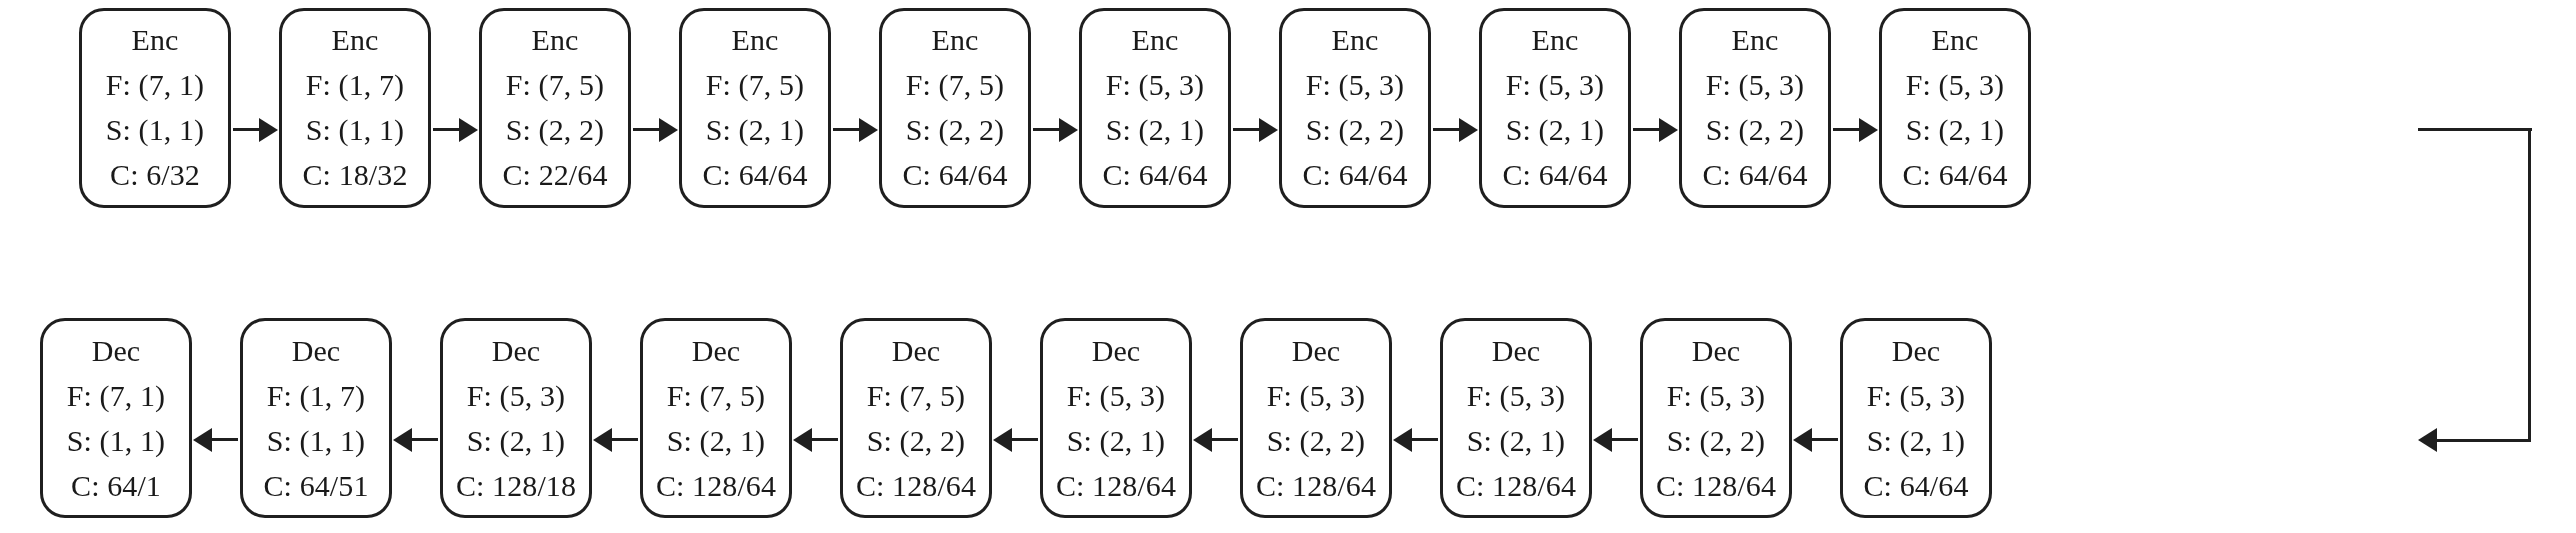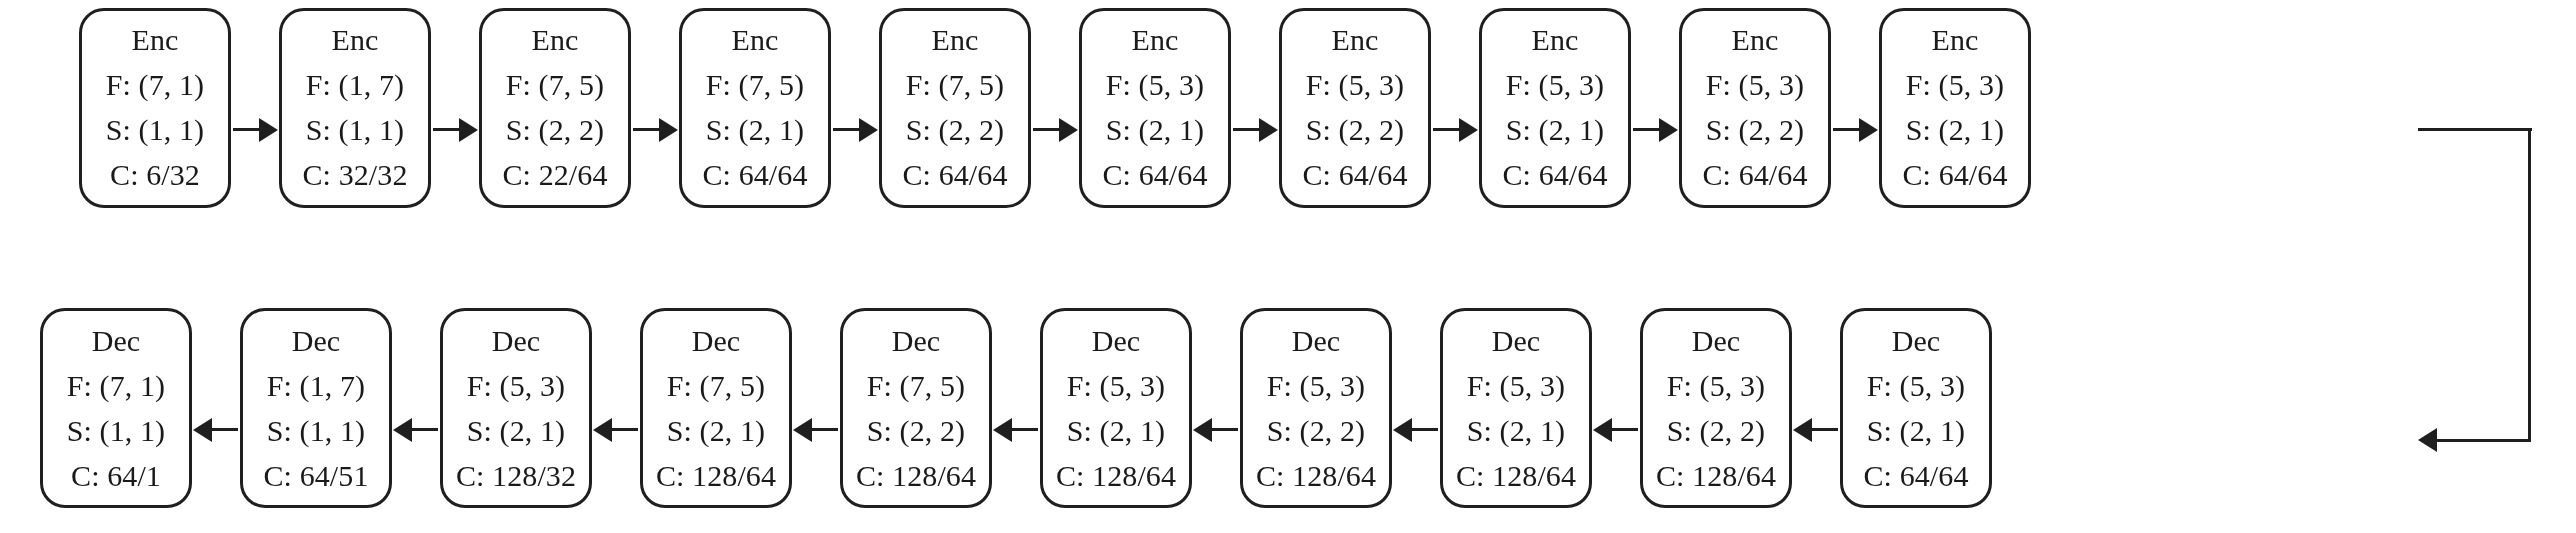--- a/index.html
+++ b/index.html
@@ -25,21 +25,21 @@
     display: flex;
     align-items: flex-start;
     height: 202px;
   }
   #encoder-row {
     left: 79px;
     top: 7.7px;
   }
   #decoder-row {
     left: 40px;
-    top: 308px;
+    top: 318px;
   }
 
   
   .node {
     box-sizing: border-box;
     width: 152px;
     height: 200px;
     border: 3.1px solid #1f1f1f;
     border-radius: 25px;
     background: #ffffff;
@@ -146,21 +146,21 @@
         <div class="ln">C: 6/32</div>
       </div>
       <div class="arrow right">
         <div class="shaft"></div>
         <div class="head"></div>
       </div>
       <div class="node">
         <div class="ln title">Enc</div>
         <div class="ln">F: (1, 7)</div>
         <div class="ln">S: (1, 1)</div>
-        <div class="ln">C: 32/32</div>
+        <div class="ln">C: 18/32</div>
       </div>
       <div class="arrow right">
         <div class="shaft"></div>
         <div class="head"></div>
       </div>
       <div class="node">
         <div class="ln title">Enc</div>
         <div class="ln">F: (7, 5)</div>
         <div class="ln">S: (2, 2)</div>
         <div class="ln">C: 22/64</div>
@@ -255,21 +255,21 @@
         <div class="ln">C: 64/51</div>
       </div>
       <div class="arrow left">
         <div class="shaft"></div>
         <div class="head"></div>
       </div>
       <div class="node">
         <div class="ln title">Dec</div>
         <div class="ln">F: (5, 3)</div>
         <div class="ln">S: (2, 1)</div>
-        <div class="ln">C: 128/32</div>
+        <div class="ln">C: 128/18</div>
       </div>
       <div class="arrow left">
         <div class="shaft"></div>
         <div class="head"></div>
       </div>
       <div class="node">
         <div class="ln title">Dec</div>
         <div class="ln">F: (7, 5)</div>
         <div class="ln">S: (2, 1)</div>
         <div class="ln">C: 128/64</div>

